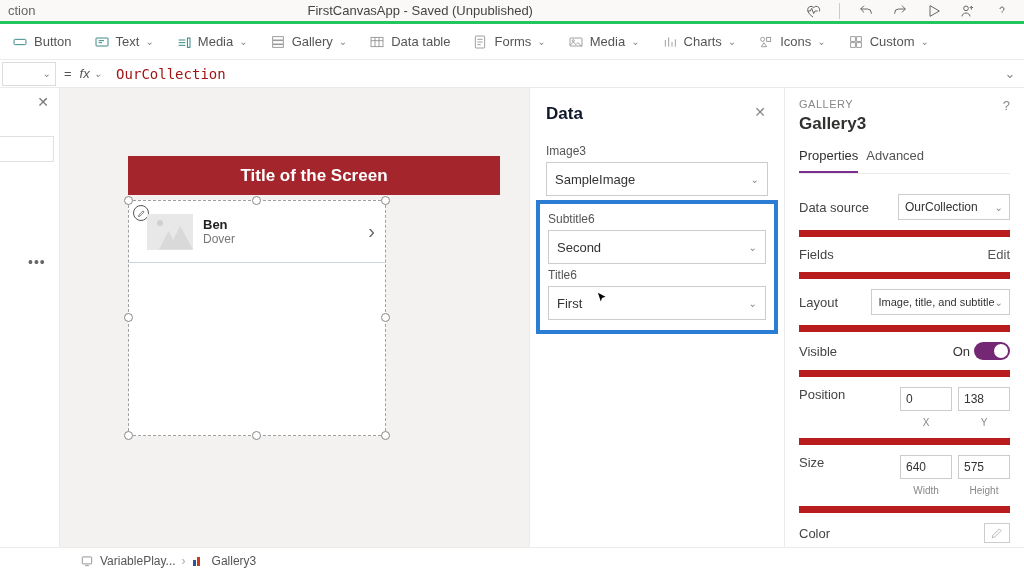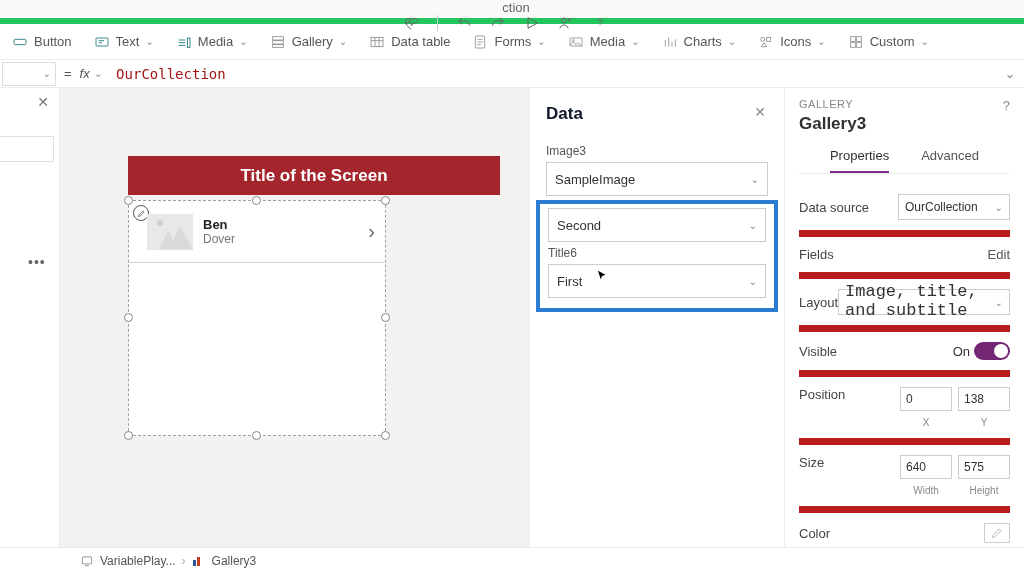--- a/index.html
+++ b/index.html
@@ -1,19 +1,19 @@
 <!DOCTYPE html>
 <html><head>
 <meta charset="utf-8">
 <style>
   * { box-sizing: border-box; margin: 0; padding: 0; font-family: "Segoe UI", Arial, sans-serif; }
   body { width: 1024px; height: 573px; overflow: hidden; background: #fff; font-size: 13px; color: #333; }
 
   
-  .titlebar { height: 24px; background: #faf9f8; display: flex; align-items: center; border-bottom: 6px solid #22c55e; flex-direction: column; }
+  .titlebar { height: 24px; background: #faf9f8; display: flex; align-items: center; border-bottom: 3px solid #22c55e; }
   .titlebar .left { padding-left: 8px; color: #666; font-size: 13px; }
   .titlebar .center { flex: 1; text-align: center; color: #444; font-size: 13px; }
   .titlebar .right { display: flex; gap: 18px; padding-right: 14px; align-items: center; }
   .titlebar .right span { color: #555; cursor: pointer; }
   .divider-v { width:1px; height:16px; background:#ccc; }
   .tb-icon svg { width:16px; height:16px; display:block; stroke:#666; fill:none; stroke-width:1.5; }
 
   
   .ribbon { height: 36px; background: #fff; border-bottom: 1px solid #edebe9; display: flex; padding: 0 6px; gap: 10px; }
   .ribbon .grp { display: flex; align-items: center; gap: 6px; color: #555; padding: 4px 6px; cursor: pointer; }
@@ -67,21 +67,21 @@
   .dp-highlight { border:4px solid #2b7cd3; padding:4px 8px 10px; margin:4px -10px 0 -10px; }
   .dp-highlight .dp-label{margin-top:4px;}
   .cursor { position:absolute; left:112px; top:203px; }
   .cursor svg{width:14px;height:14px;}
 
   
   .proppanel { width:240px; border-left:1px solid #edebe9; background:#fff; padding:10px 14px 8px; overflow-y:auto; font-size:13px;}
   .proppanel .section-label { font-size:11px; color:#888; letter-spacing:0.5px; }
   .proppanel .title { font-size:17px; font-weight:600; color:#323130; margin:4px 0 10px; }
   .proppanel .help { float:right; color:#888; cursor:pointer; font-size:13px; }
-  .tabs { display:flex; gap:32px; border-bottom:1px solid #edebe9; margin-bottom:10px;justify-content:center; }
+  .tabs { display:flex; gap:8px; border-bottom:1px solid #edebe9; margin-bottom:10px; }
   .tabs .tab { padding:4px 0 8px; color:#555; cursor:pointer; font-size:13px;}
   .tabs .tab.active { color:#323130; border-bottom:2px solid #7b2e8c; font-weight:400;}
   .prop-row { display:flex; justify-content:space-between; align-items:center; padding:10px 0; border-bottom:7px solid #b91c1c; }
   .prop-row .lbl { color:#444; }
   .prop-select { height:26px; border:1px solid #ccc; min-width:112px; display:flex; align-items:center; justify-content:space-between; padding:0 6px; font-size:12px; cursor:pointer;}
   .prop-select .chev{font-size:10px;color:#888;}
   .link { color:#555; cursor:pointer; }
   .twoinput { display:flex; gap:6px; flex-direction:column; align-items:flex-end; }
   .twoinput .pair { display:flex; gap:6px; }
   .numinput { width:52px; height:24px; border:1px solid #ccc; padding:0 5px; font-size:12px; display:flex; align-items:center; }
@@ -102,20 +102,21 @@
   .breadcrumb .sep{color:#aaa;}
   .sp{flex:1;}
   .minibars{width:11px;height:11px;display:inline-block;}
   .minibars span{display:inline-block;width:3px;margin-right:1px;background:#2b579a;}
 </style>
 </head>
 <body>
 
 <div class="titlebar">
   <div class="left">ction</div>
+  <div class="center">FirstCanvasApp - Saved (Unpublished)</div>
   <div class="right">
     <span class="tb-icon">
         <svg viewBox="0 0 24 24">
           <path d="M12 21c-4-3-8-6-8-11a5 5 0 0 1 9-3 5 5 0 0 1 9 3c0 1-.1 1.9-.4 2.7M4 12h4l2-4 3 8 2-4h4"></path>
         </svg>
       </span>
     <span class="divider-v"></span>
     <span class="tb-icon">
         <svg viewBox="0 0 24 24">
           <path d="M9 14l-5-5 5-5M4 9h10a6 6 0 0 1 6 6v1"></path>
@@ -302,20 +303,21 @@
 
   <div class="datapanel">
     <div class="close">✕</div>
     <div class="hdr">Data</div>
     <div class="dp-label">Image3</div>
     <div class="dp-select">
         <span>SampleImage</span>
         <span class="chev">⌄</span>
       </div>
     <div class="dp-highlight">
+      <div class="dp-label">Subtitle6</div>
       <div class="dp-select">
           <span>Second</span>
           <span class="chev">⌄</span>
         </div>
       <div class="dp-label">Title6</div>
       <div class="dp-select" style="position:relative;">
         <span>First</span>
           <span class="chev">⌄</span>
         <span class="cursor" style="position:absolute;left:46px;top:4px;"><svg viewBox="0 0 24 24">
               <path d="M5 3l5 15 2-6 6-2z" fill="#000"></path>
@@ -340,21 +342,21 @@
           <span class="chev">⌄</span>
         </div>
     </div>
     <div class="prop-row">
       <span class="lbl">Fields</span>
       <span class="link">Edit</span>
     </div>
     <div class="prop-row">
       <span class="lbl">Layout</span>
       <div class="prop-select" style="min-width:120px;">
-          <span style="font-size:17px; line-height:1.1;font-family:Liberation Mono, monospace;">Image, title, and subtitle</span>
+          <span style="font-size:11px; line-height:1.1;">Image, title, and subtitle</span>
           <span class="chev">⌄</span>
         </div>
     </div>
     <div class="prop-row">
       <span class="lbl">Visible</span>
       <div class="toggle-wrap">
         <span>On</span>
         <div class="toggle">
             <div class="knob"></div>
           </div>

